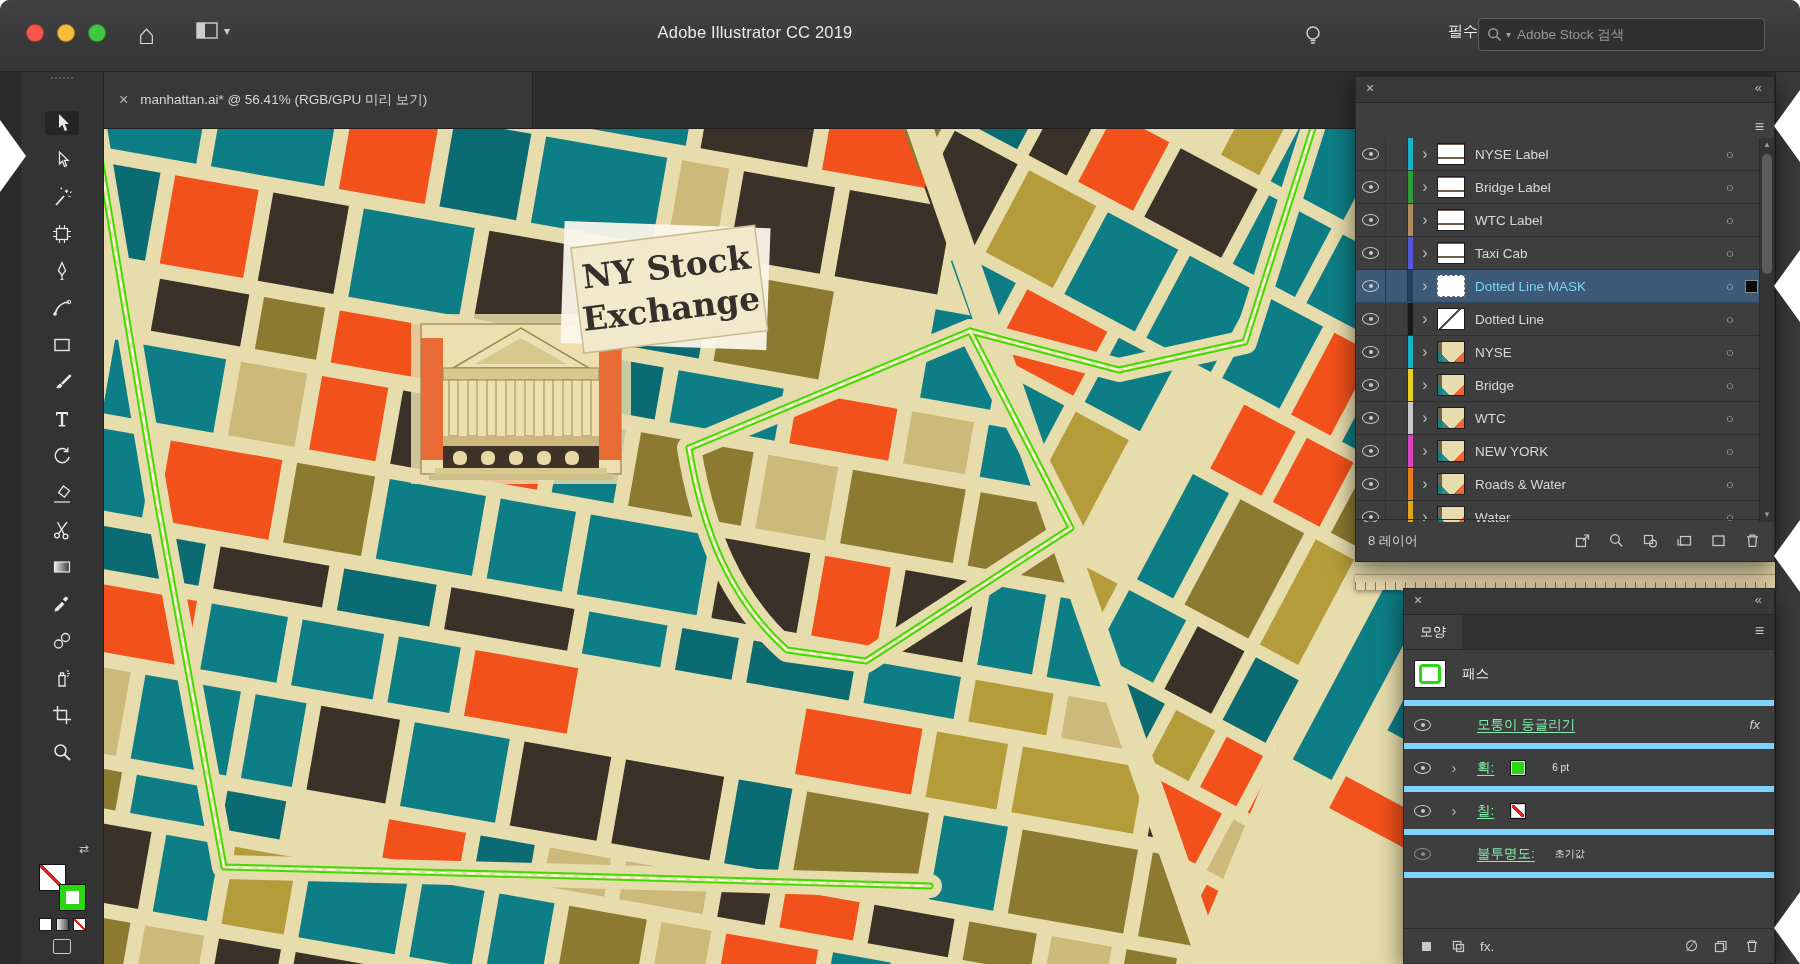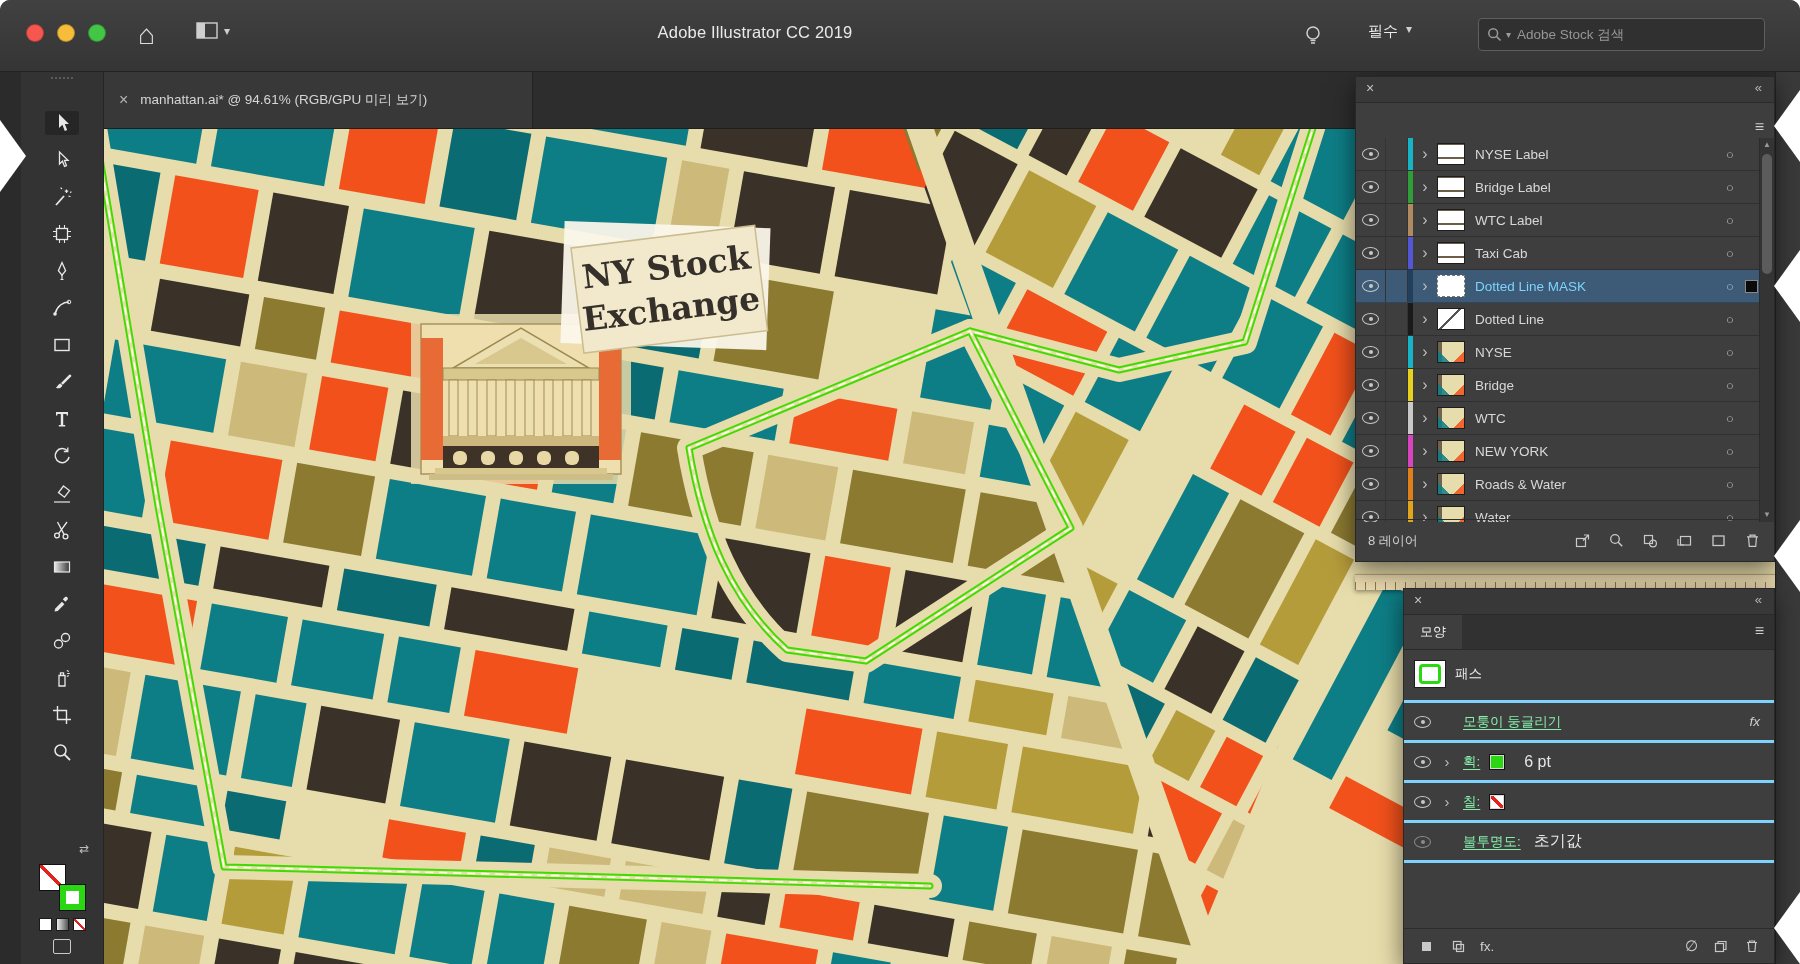--- a/index.html
+++ b/index.html
@@ -11,21 +11,21 @@
     background:linear-gradient(#414141,#353535);border-bottom:1px solid #222;z-index:40;}
   .traffic{position:absolute;left:26px;top:24px;display:flex;gap:13px;}
   .tl{width:16px;height:16px;border-radius:50%;display:inline-block;border:1px solid rgba(0,0,0,.25);}
   .tl.red{background:#f5564e;} .tl.yellow{background:#f6bd3b;} .tl.green{background:#43c644;}
   .home-icon{position:absolute;left:138px;top:17px;font-size:28px;color:#dcdcdc;line-height:36px;cursor:default;}
   .arrange{position:absolute;left:196px;top:22px;display:flex;align-items:center;gap:6px;color:#cfcfcf;}
   .caret{font-size:12px;color:#cfcfcf;}
   .app-title{position:absolute;left:755px;top:23px;transform:translateX(-50%);
     color:#e9e9e9;font-size:16.5px;letter-spacing:.2px;white-space:nowrap;}
   .bulb{position:absolute;left:1303px;top:24px;}
-  .workspace{position:absolute;left:1368px;top:22px;display:flex;align-items:flex-start;gap:8px;
+  .workspace{position:absolute;left:1448px;top:22px;display:flex;align-items:flex-start;gap:8px;
     color:#ececec;font-size:15px;cursor:default;}
   .stock-search{position:absolute;left:1478px;top:18px;width:287px;height:33px;background:#303030;
     border:1px solid #5f5f5f;border-radius:4px;display:flex;align-items:center;padding:0 8px;gap:4px;box-sizing:border-box;}
   .stock-search input{flex:1;background:transparent;border:none;outline:none;color:#ddd;
     font-size:13.5px;font-family:"Liberation Sans",sans-serif;}
   .stock-search input::placeholder{color:#969696;}
   .caret.small{font-size:10px;color:#9a9a9a;}
 
   
   .tabbar{position:absolute;left:103px;top:71px;right:0;height:57px;background:#2d2d2d;
@@ -109,33 +109,33 @@
   
   .ruler-strip{position:absolute;left:1355px;top:574px;width:420px;height:15px;background:#ead9ae;
     border-top:1px solid #b4a578;box-shadow:0 2px 4px rgba(0,0,0,.35);z-index:25;
     background-image:repeating-linear-gradient(90deg,#8a7a50 0 1px,transparent 1px 10px);
     background-size:100% 55%;background-repeat:no-repeat;background-position:left bottom;}
   .ruler-drop{position:absolute;left:1566px;top:589px;width:1px;height:26px;background:#6b6147;z-index:25;}
 
   
   #appearance-panel{left:1403px;top:588px;width:372px;height:376px;}
   .ap-rows{position:absolute;left:0;right:0;top:59px;bottom:34px;}
-  .ap-row{display:flex;align-items:center;border-bottom:3px solid #7dd3fc;padding:0 14px 0 10px;gap:9px;}
+  .ap-row{display:flex;align-items:center;border-bottom:6px solid #7dd3fc;padding:0 14px 0 10px;gap:16px;}
   .ap-row.path{height:52px;}
   .ap-row.h36{height:37px;}
   .ap-thumb{width:30px;height:26px;background:#fff;border:1px solid #1d1d1d;display:flex;align-items:center;justify-content:center;}
   .ap-thumb .ring{width:16px;height:14px;border:3px solid #2bd613;border-radius:4px;}
   .ap-label{color:#ececec;font-size:13.5px;}
   .ap-link{color:#86efac;font-size:13.5px;text-decoration:underline;text-underline-offset:3px;}
   .ap-fx{margin-left:auto;color:#cfcfcf;font-style:italic;font-size:13.5px;}
   .ap-chev{color:#bdbdbd;font-size:15px;width:14px;text-align:center;}
   .swatch{width:16px;height:16px;box-sizing:border-box;border:1px solid #111;outline:1px solid #d9d9d9;outline-offset:-2px;}
   .swatch.stroke{background:#2bd613;}
   .swatch.none{background:linear-gradient(to top right,#fff 42%,#e0231d 42% 58%,#fff 58%);}
-  .ap-value{color:#e6e6e6;font-size:16px;margin-left:10px;}
+  .ap-value{color:#e6e6e6;font-size:10px;margin-left:10px;}
   .ap-bottom{position:absolute;left:0;right:0;bottom:0;height:34px;border-top:1px solid #2d2d2d;
     display:flex;align-items:center;padding:0 12px;gap:12px;}
   .ap-bottom .spacer{flex:1;}
   .ap-bottom .glyph{color:#cfcfcf;font-size:15px;}
   .ap-bottom .fxlbl{color:#cfcfcf;font-size:13.5px;}
 
   
   .dock-strip{position:absolute;left:1775px;top:71px;width:25px;bottom:0;background:#3a3a3a;
     border-left:1px solid #262626;z-index:20;}
 
@@ -180,21 +180,21 @@
         <path d="M9.5 9.5l4 4" stroke="#9a9a9a" stroke-width="1.7"></path>
       </svg>
       <span class="caret small">▾</span>
       <input placeholder="Adobe Stock 검색" style="">
     </div>
   </div>
 
   <div class="tabbar">
     <div class="doc-tab">
       <span class="x">×</span>
-      <span class="lbl">manhattan.ai* @ 94.61% (RGB/GPU 미리 보기)</span>
+      <span class="lbl">manhattan.ai* @ 56.41% (RGB/GPU 미리 보기)</span>
     </div>
   </div>
 
   <div class="left-strip"></div>
   <div class="toolbar">
     <div class="grip"></div>
     <div class="tools" id="tools">
         <div class="tool active">
           <svg width="24" height="24" viewBox="0 0 24 24">
             <path d="M9 3v14l3.4-3.2L14.8 20l2.4-1-2.4-6.1H19z" fill="#e8e8e8"></path>

